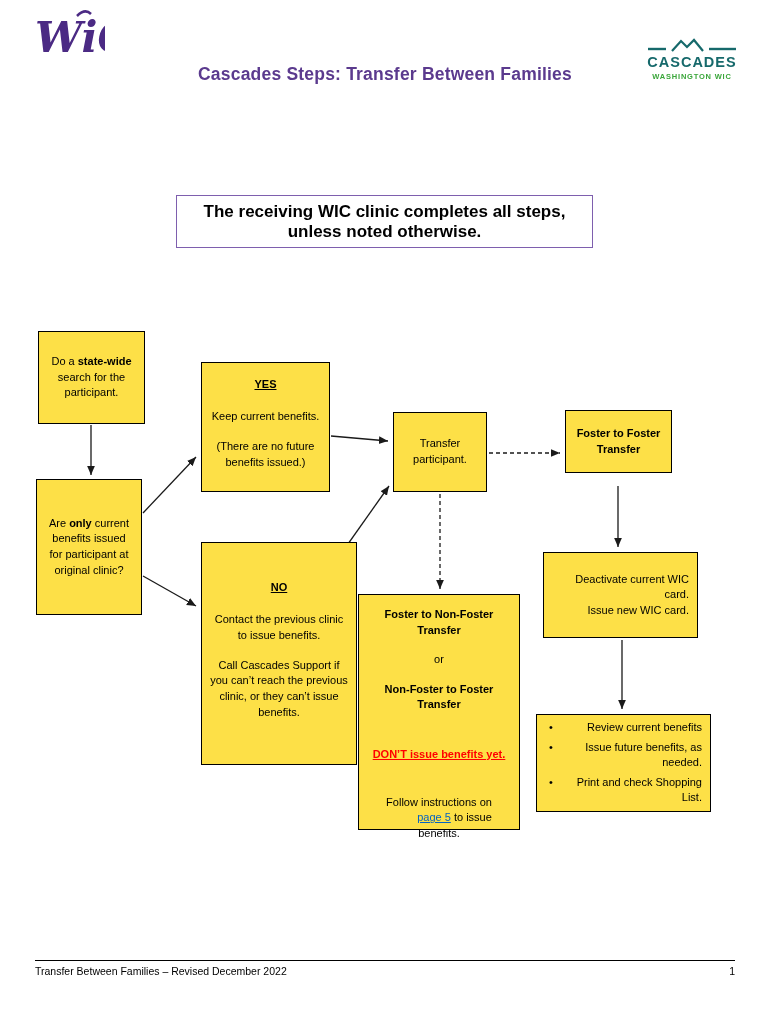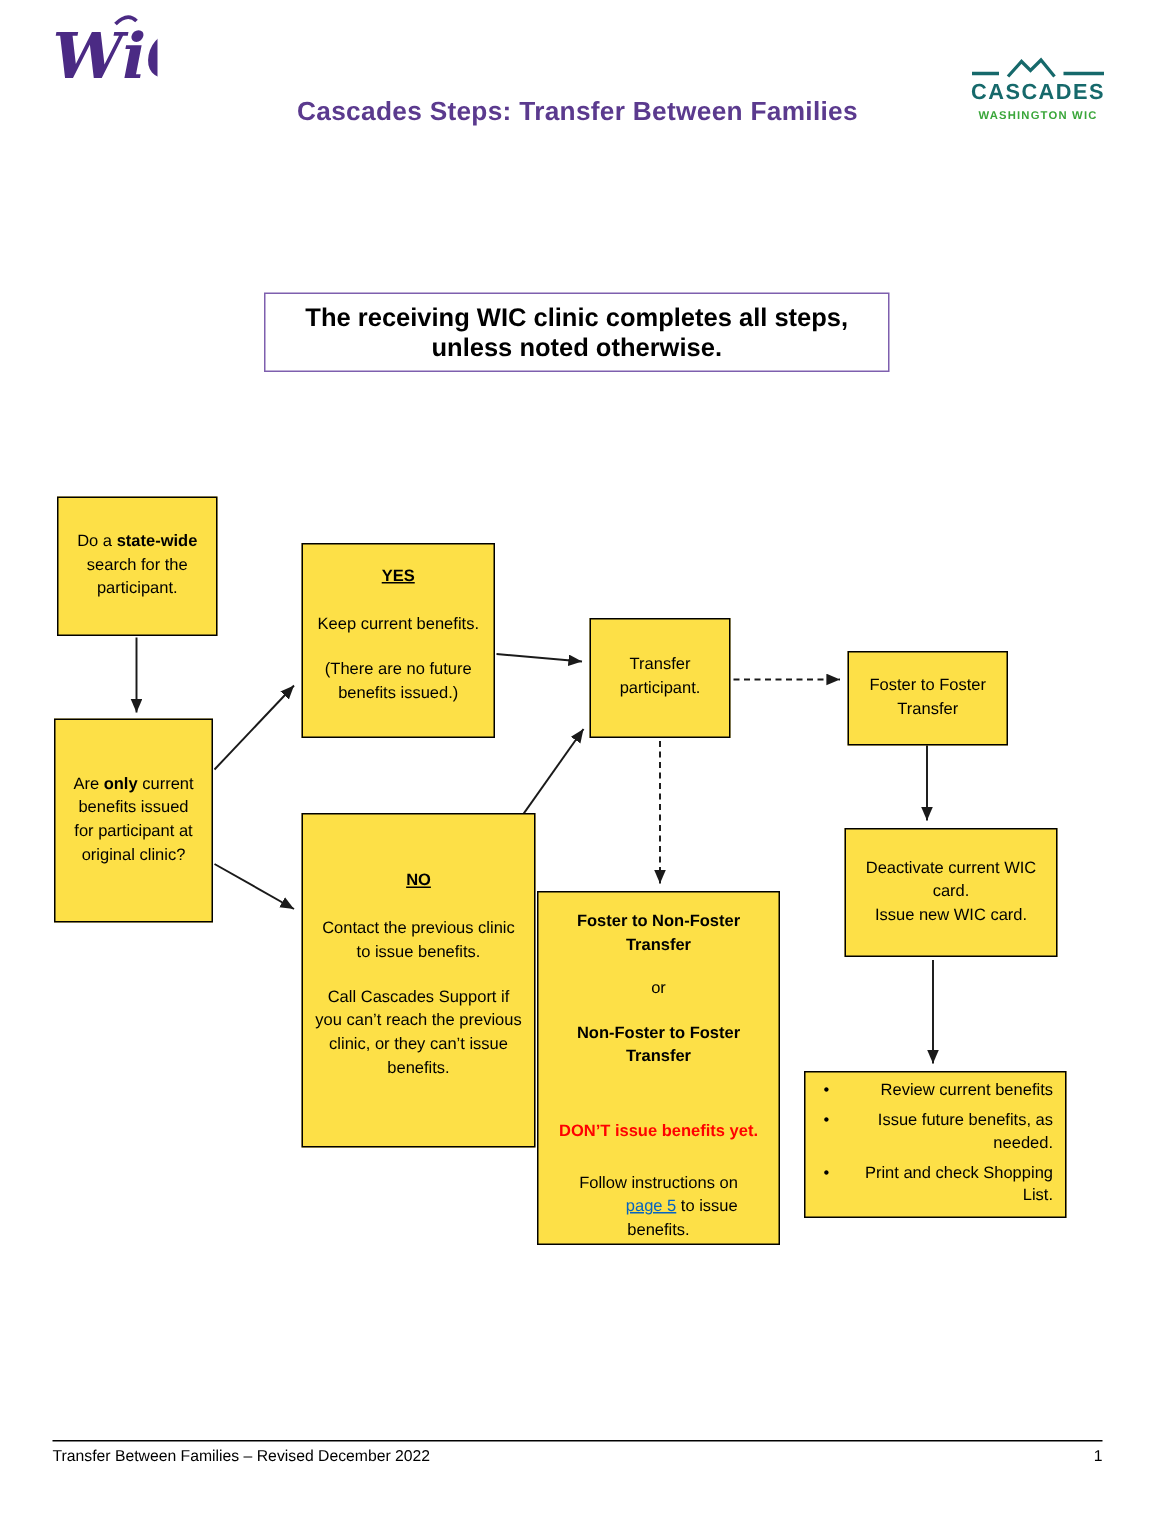--- a/index.html
+++ b/index.html
@@ -41,33 +41,33 @@
   }
   .fbox b { font-weight:bold; }
   .lbl { font-weight:bold; text-decoration:underline; margin-bottom:10px; }
   .para { margin:7px 0; }
 
   .box-statewide    { left:38px;  top:331px; width:107px; height:93px; }
   .box-onlycurrent  { left:36px;  top:479px; width:106px; height:136px; }
   .box-yes          { left:201px; top:362px; width:129px; height:130px; }
   .box-no           { left:201px; top:542px; width:156px; height:223px; }
   .box-transfer     { left:393px; top:412px; width:94px;  height:80px; }
-  .box-fosterfoster { left:565px; top:434px; width:107px; height:63px; font-weight:normal; }
-  .box-deactivate   { left:563px; top:552px; width:142px; height:86px; }
+  .box-fosterfoster { left:565px; top:410px; width:107px; height:63px; font-weight:bold; }
+  .box-deactivate   { left:543px; top:552px; width:155px; height:86px;text-align:right; }
   .box-review       { left:536px; top:714px; width:175px; height:98px; text-align:right; }
   .box-fnf          { left:358px; top:594px; width:162px; height:236px; justify-content:flex-start; padding:12px 5px; }
 
   .box-review ul { list-style:none; margin-left:4px; }
   .box-review li { margin:4px 0; padding-left:14px; position:relative; }
   .box-review li::before { content:"•"; position:absolute; left:0; top:0; }
 
   .fnf-title { font-weight:bold; margin-bottom:14px; }
   .fnf-or { margin-bottom:14px; }
   .fnf-title2 { font-weight:bold; margin-bottom:34px; }
-  .fnf-warning { font-weight:bold; color:var(--warning_red,#ff0000); margin-bottom:19px; }
+  .fnf-warning { font-weight:bold; color:var(--warning_red,#ff0000); margin-bottom:32px;text-decoration:underline; }
   .link { color:var(--link_blue,#0563c1); text-decoration:underline; cursor:pointer;padding-left:31px; }
 
   
   .connectors { position:absolute; left:0; top:0; pointer-events:none; }
   .connectors line { stroke:#1a1a1a; stroke-width:1.3; }
   .connectors .dash { stroke-dasharray:4 3; }
 
   
   .footer {
     position:absolute; left:35px; right:35px; top:960px;

